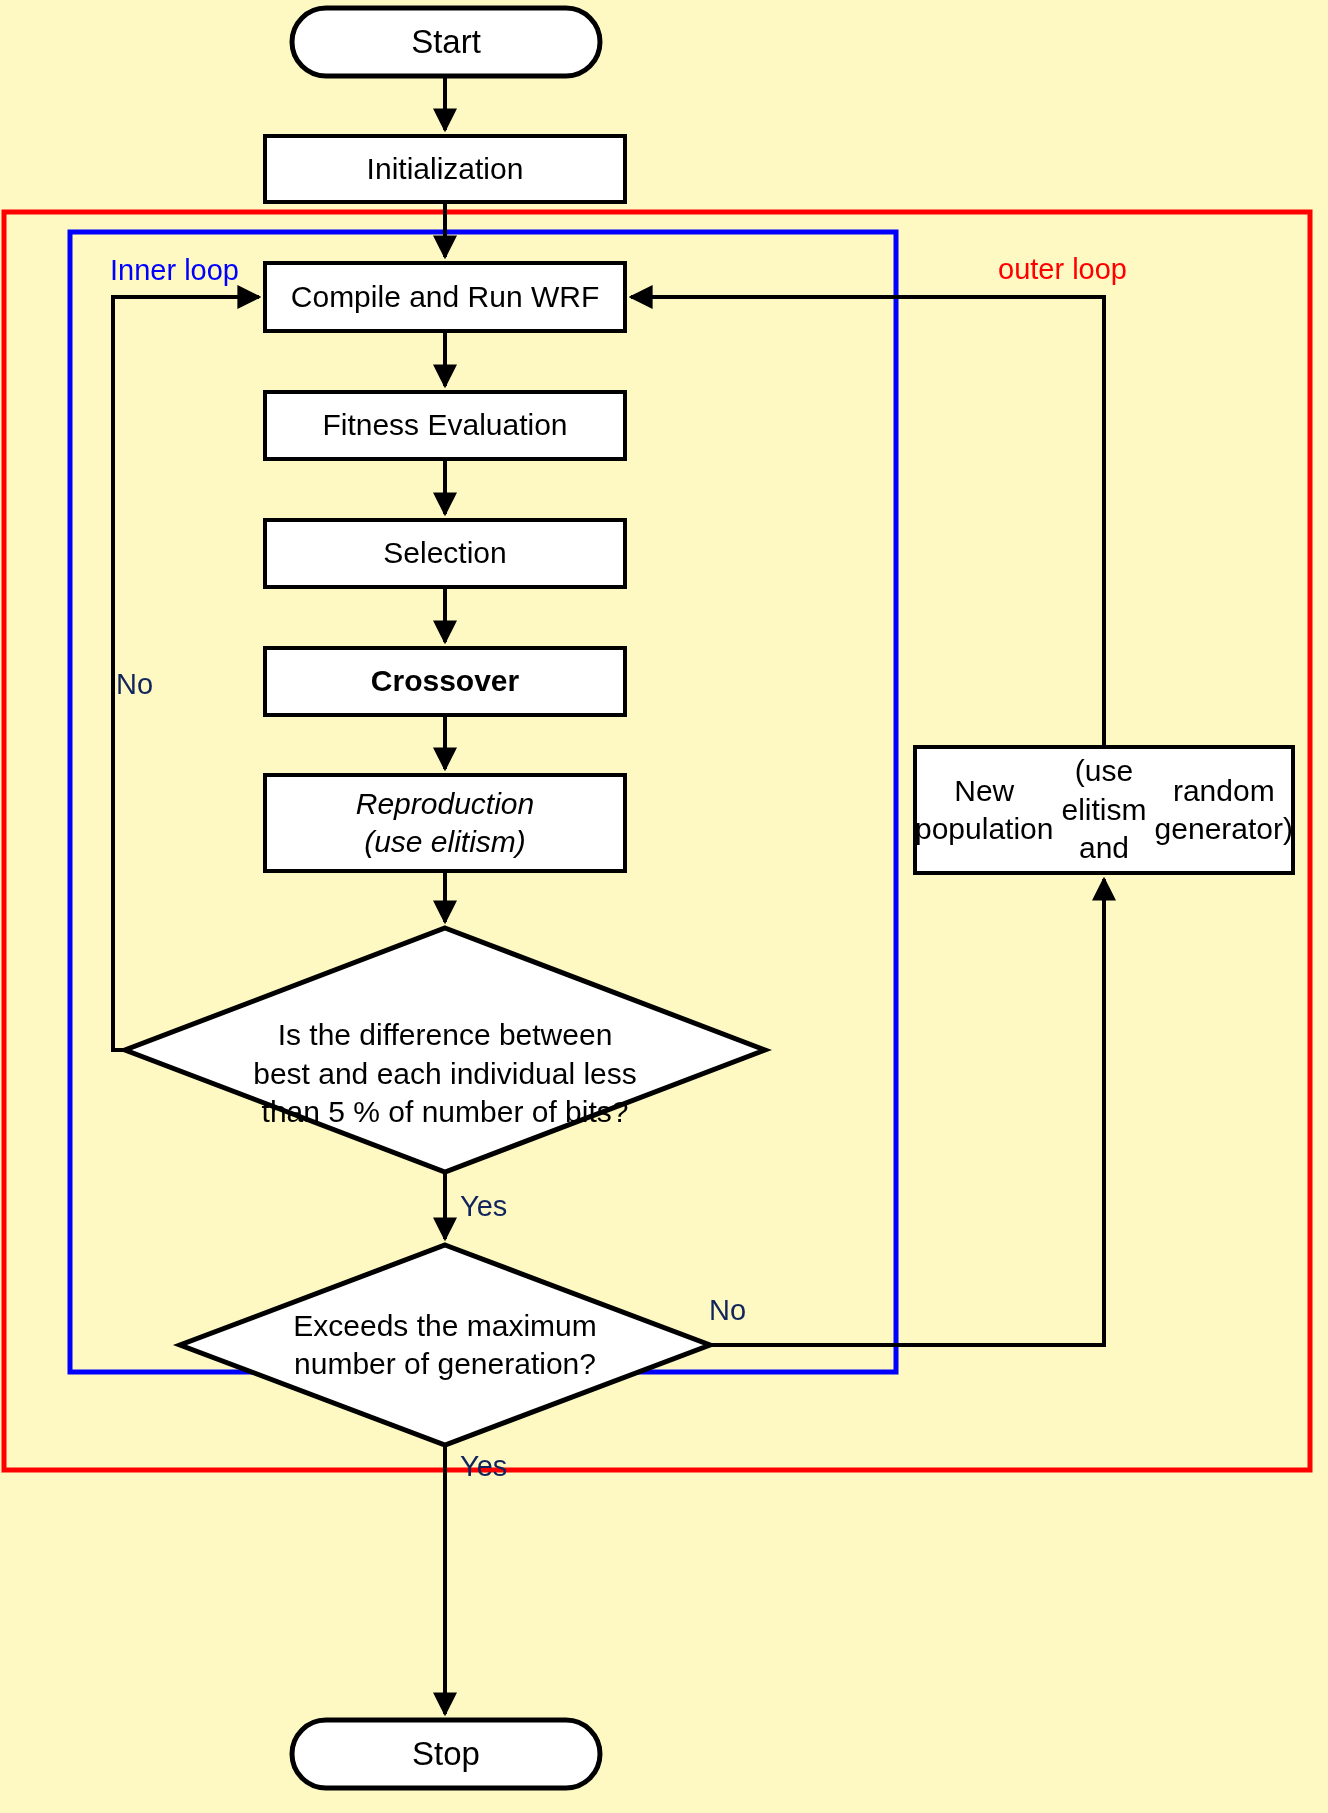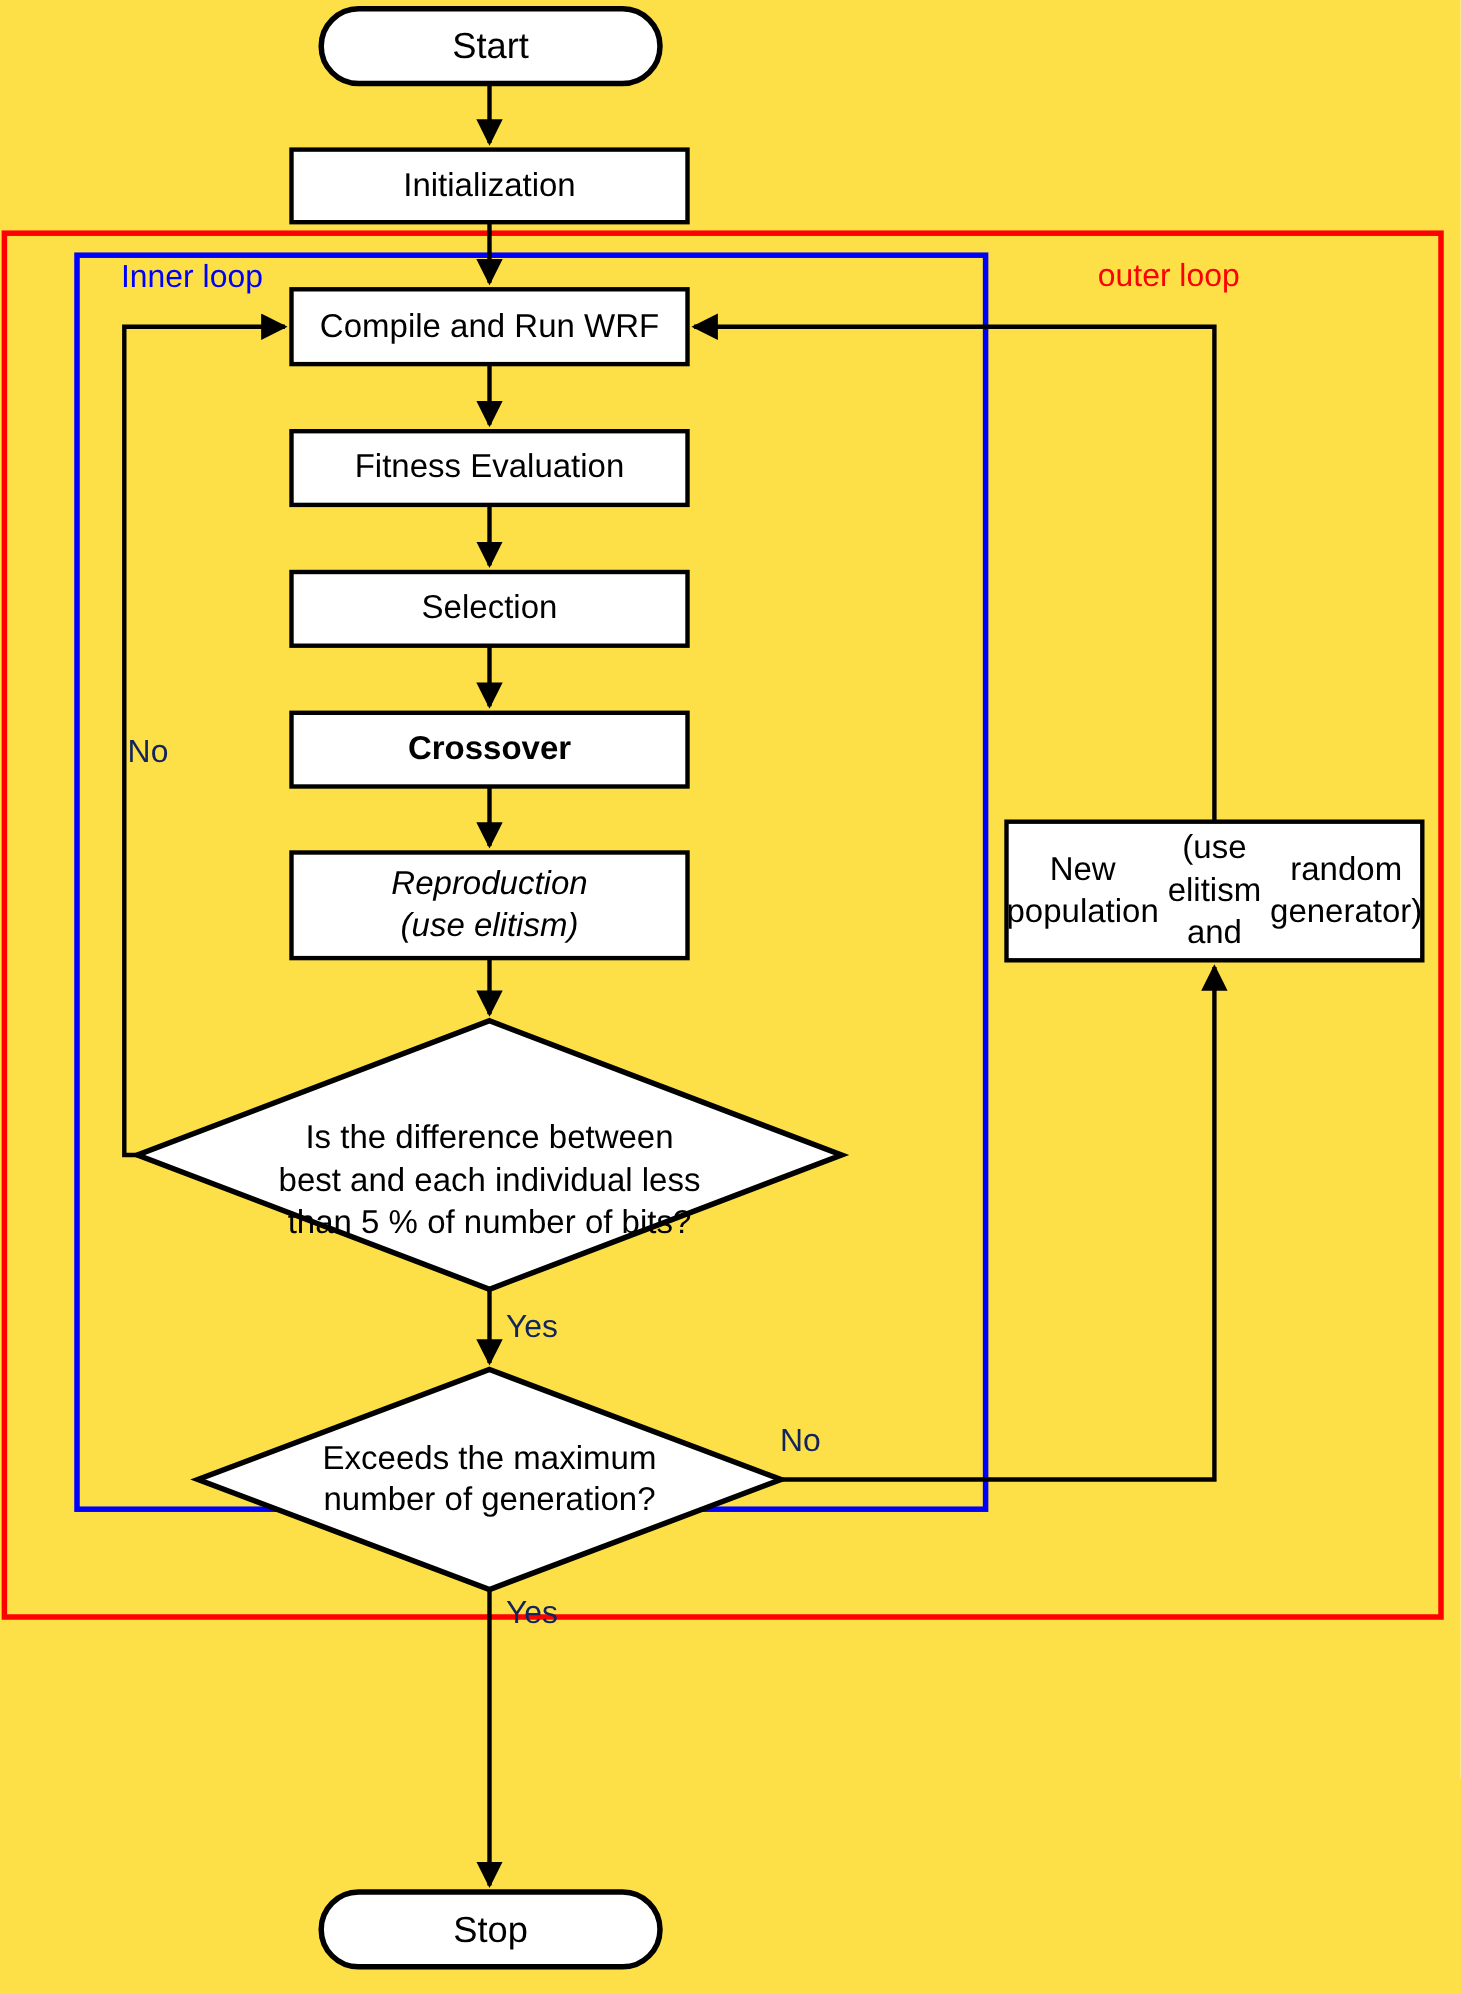--- a/index.html
+++ b/index.html
@@ -1,26 +1,26 @@
 <!DOCTYPE html>
 <html><head>
 <meta charset="utf-8">
 <style>
   html,body{margin:0;padding:0;background:#ffffff;}
-  #page{position:relative;width:1328px;height:1813px;background:#fde047;
+  #page{position:relative;width:1328px;height:1813px;background:#fef9c3;
         font-family:"Liberation Sans", sans-serif;overflow:hidden;}
   svg#flow{position:absolute;left:0;top:0;width:1328px;height:1813px;}
 
   .node-label{position:absolute;display:flex;align-items:center;justify-content:center;
               text-align:center;color:#000;font-size:30px;line-height:1.28;
               font-family:"Liberation Sans", sans-serif;pointer-events:none;}
   .edge-label{position:absolute;color:#12245c;font-size:29px;
               font-family:"Liberation Sans", sans-serif;white-space:nowrap;}
   .group-label{position:absolute;font-size:29px;white-space:nowrap;
-               font-family:"Liberation Sans", sans-serif;}
+               font-family:"Liberation Sans", sans-serif;margin-top:18px;}
   .gl-inner{color:#0000ff;}
   .gl-outer{color:#ff0000;}
 </style>
 </head>
 <body>
 
 <div id="page">
 
   <svg id="flow" viewBox="0 0 1328 1813">
     <defs>

